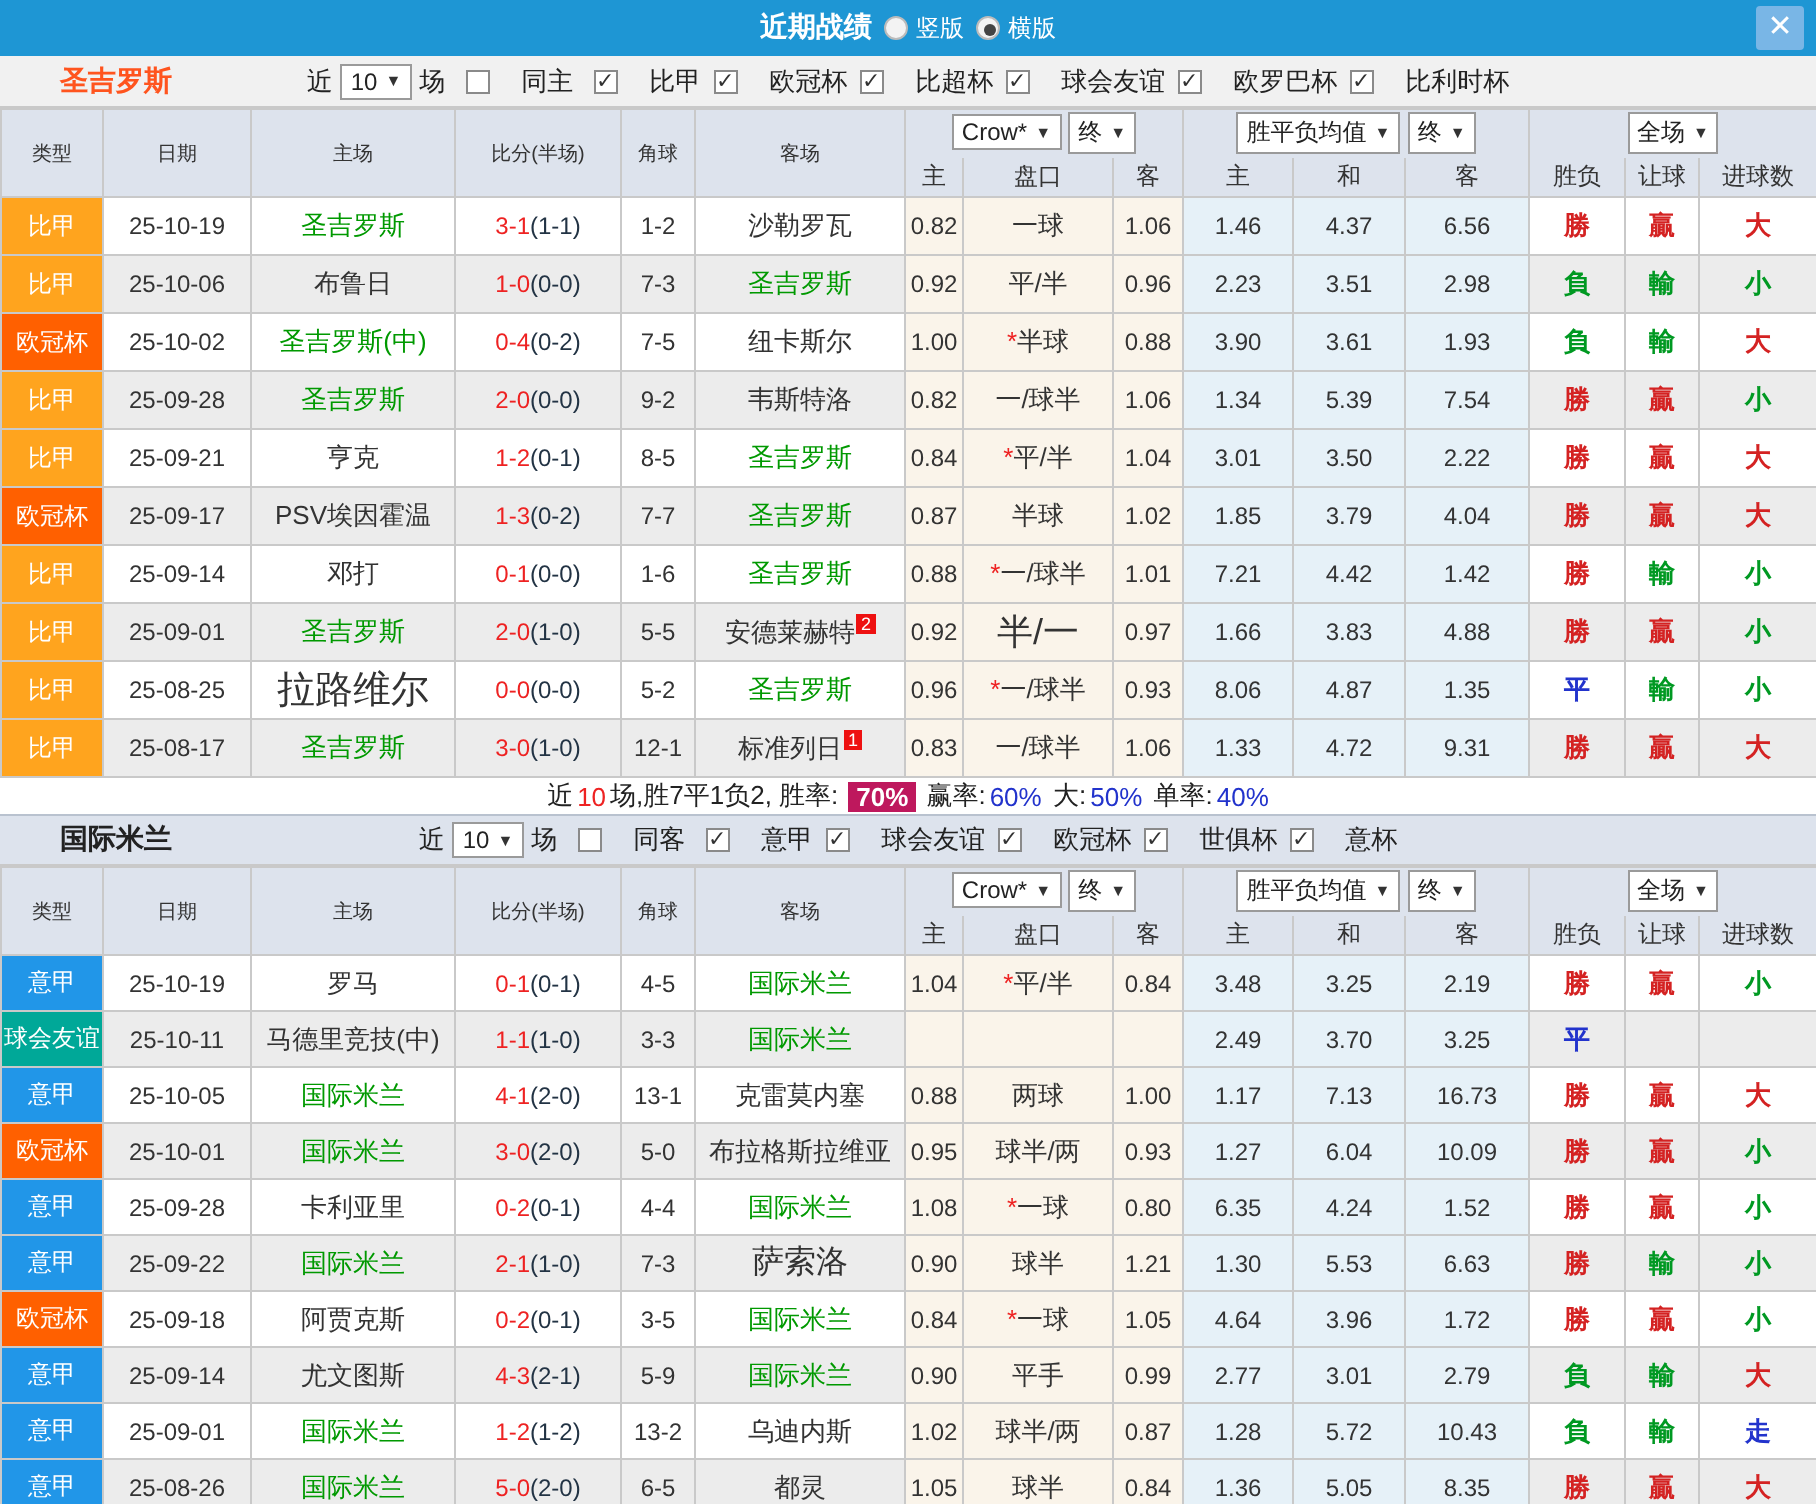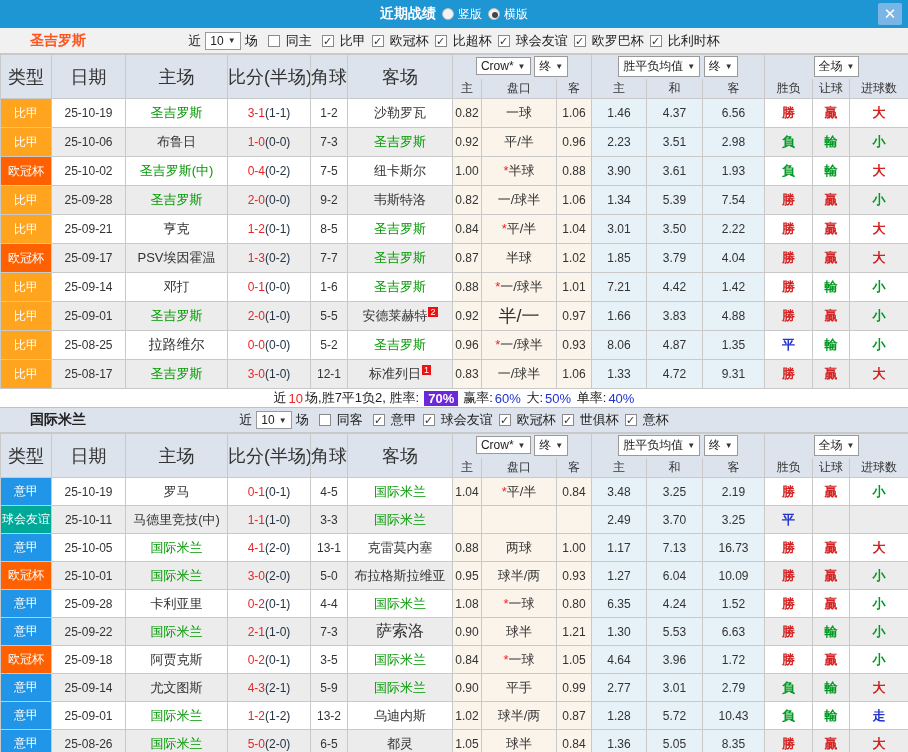--- a/index.html
+++ b/index.html
@@ -18,49 +18,49 @@
   .filterrow { height:26px; display:flex; align-items:center; font-size:13px; color:#222; position:relative; border-bottom:1px solid #c9c9c9; }
   .filterrow.gray { background:#f1f1f1; }
   .filterrow.bluegray { background:#dde3ed; border-top:1px solid #b9c2cf; }
   .teamname { position:absolute; left:30px; font-size:14px; font-weight:bold; }
   .teamname.orange { color:#ff541e; }
   .teamname.dark { color:#222; }
   .filtermid { margin:0 auto; display:flex; align-items:center; gap:4px; }
   .selbox { background:#fff; border:1px solid #9a9a9a; font-size:12px; padding:1px 4px;
     display:inline-flex; align-items:center; gap:4px; color:#222; cursor:pointer; white-space:nowrap; }
   .selbox .arr { font-size:8px; color:#333; }
-  .cb { display:inline-flex; align-items:center; gap:6px; margin-left:6px; cursor:pointer; font-size:13px; }
+  .cb { display:inline-flex; align-items:center; gap:16px; margin-left:6px; cursor:pointer; font-size:13px; }
   .box { width:12px; height:12px; border:1px solid #8a8a8a; background:#fff; display:inline-block;
     font-size:11px; line-height:11px; text-align:center; color:#333; font-weight:bold; }
   
   table { border-collapse:collapse; table-layout:fixed; width:908px; font-size:12px; color:#333; }
   td,th { border:1px solid #c9c9c9; text-align:center; overflow:hidden; white-space:nowrap; font-weight:normal; }
   thead th { background:#dde3ed; font-size:13px; }
   thead tr.selrow th { height:24px; border-bottom:none; }
   thead tr.lblrow th { height:20px; border-top:none; font-size:12px; }
-  thead th.lefthdr { font-size:18px; }
+  thead th.lefthdr { font-size:10px; }
   tbody tr { height:29px; }
   .t2 tbody tr { height:28px; }
   tbody tr.even td { background:#ececec; }
   td.type { color:#fff; font-size:12px; }
   td.cream, tr.even td.cream { background:#faf4ea; }
   td.lblue, tr.even td.lblue { background:#e6f1f8; }
   td.team.focus { color:#009900; }
   .s-red { color:#ee2222; }
   .s-half { color:#223344; }
   .star { color:#ee2222; font-style:normal; }
   .badge { background:#ee1111; color:#fff; font-size:9px; padding:0 2px; margin-left:1px; vertical-align:super; }
   td.res { font-size:13px; font-weight:bold; }
   .c-red { color:#d42222; }
   .c-green { color:#009922; }
   .c-blue { color:#2233cc; }
   
   .summary { height:18px; display:flex; align-items:center; justify-content:center; font-size:13px; color:#222; }
   .summary .num-red { color:#ee2222; }
-  .summary .pct-badge { background:#6d28d9; color:#fff; padding:0 4px; margin:0 4px; font-weight:bold; }
+  .summary .pct-badge { background:#be185d; color:#fff; padding:0 4px; margin:0 4px; font-weight:bold; }
   .summary .pct-blue { color:#2233cc; }
   .summary span { margin:0 1px; }
 </style>
 </head>
 <body>
 
 <div class="titlebar">
   <span class="ttl">近期战绩</span>
   <span class="radio">
     <span class="rdot"></span>
@@ -306,21 +306,21 @@
         <td class="lblue">1.66</td>
         <td class="lblue">3.83</td>
         <td class="lblue">4.88</td>
         <td class="res c-red">勝</td>
         <td class="res c-red">贏</td>
         <td class="res c-green">小</td>
       </tr>
       <tr class="odd">
         <td class="type" style="background:#ffa41e">比甲</td>
         <td>25-08-25</td>
-        <td class="team" style="font-size:14px">拉路维尔</td>
+        <td class="team" style="font-size:19px">拉路维尔</td>
         <td><span class="s-red">0-0</span><span class="s-half">(0-0)</span></td>
         <td>5-2</td>
         <td class="team focus" style="font-size:13px">圣吉罗斯</td>
         <td class="cream">0.96</td>
         <td class="cream" style="font-size:13px"><i class="star">*</i>一/球半</td>
         <td class="cream">0.93</td>
         <td class="lblue">8.06</td>
         <td class="lblue">4.87</td>
         <td class="lblue">1.35</td>
         <td class="res c-blue">平</td>

